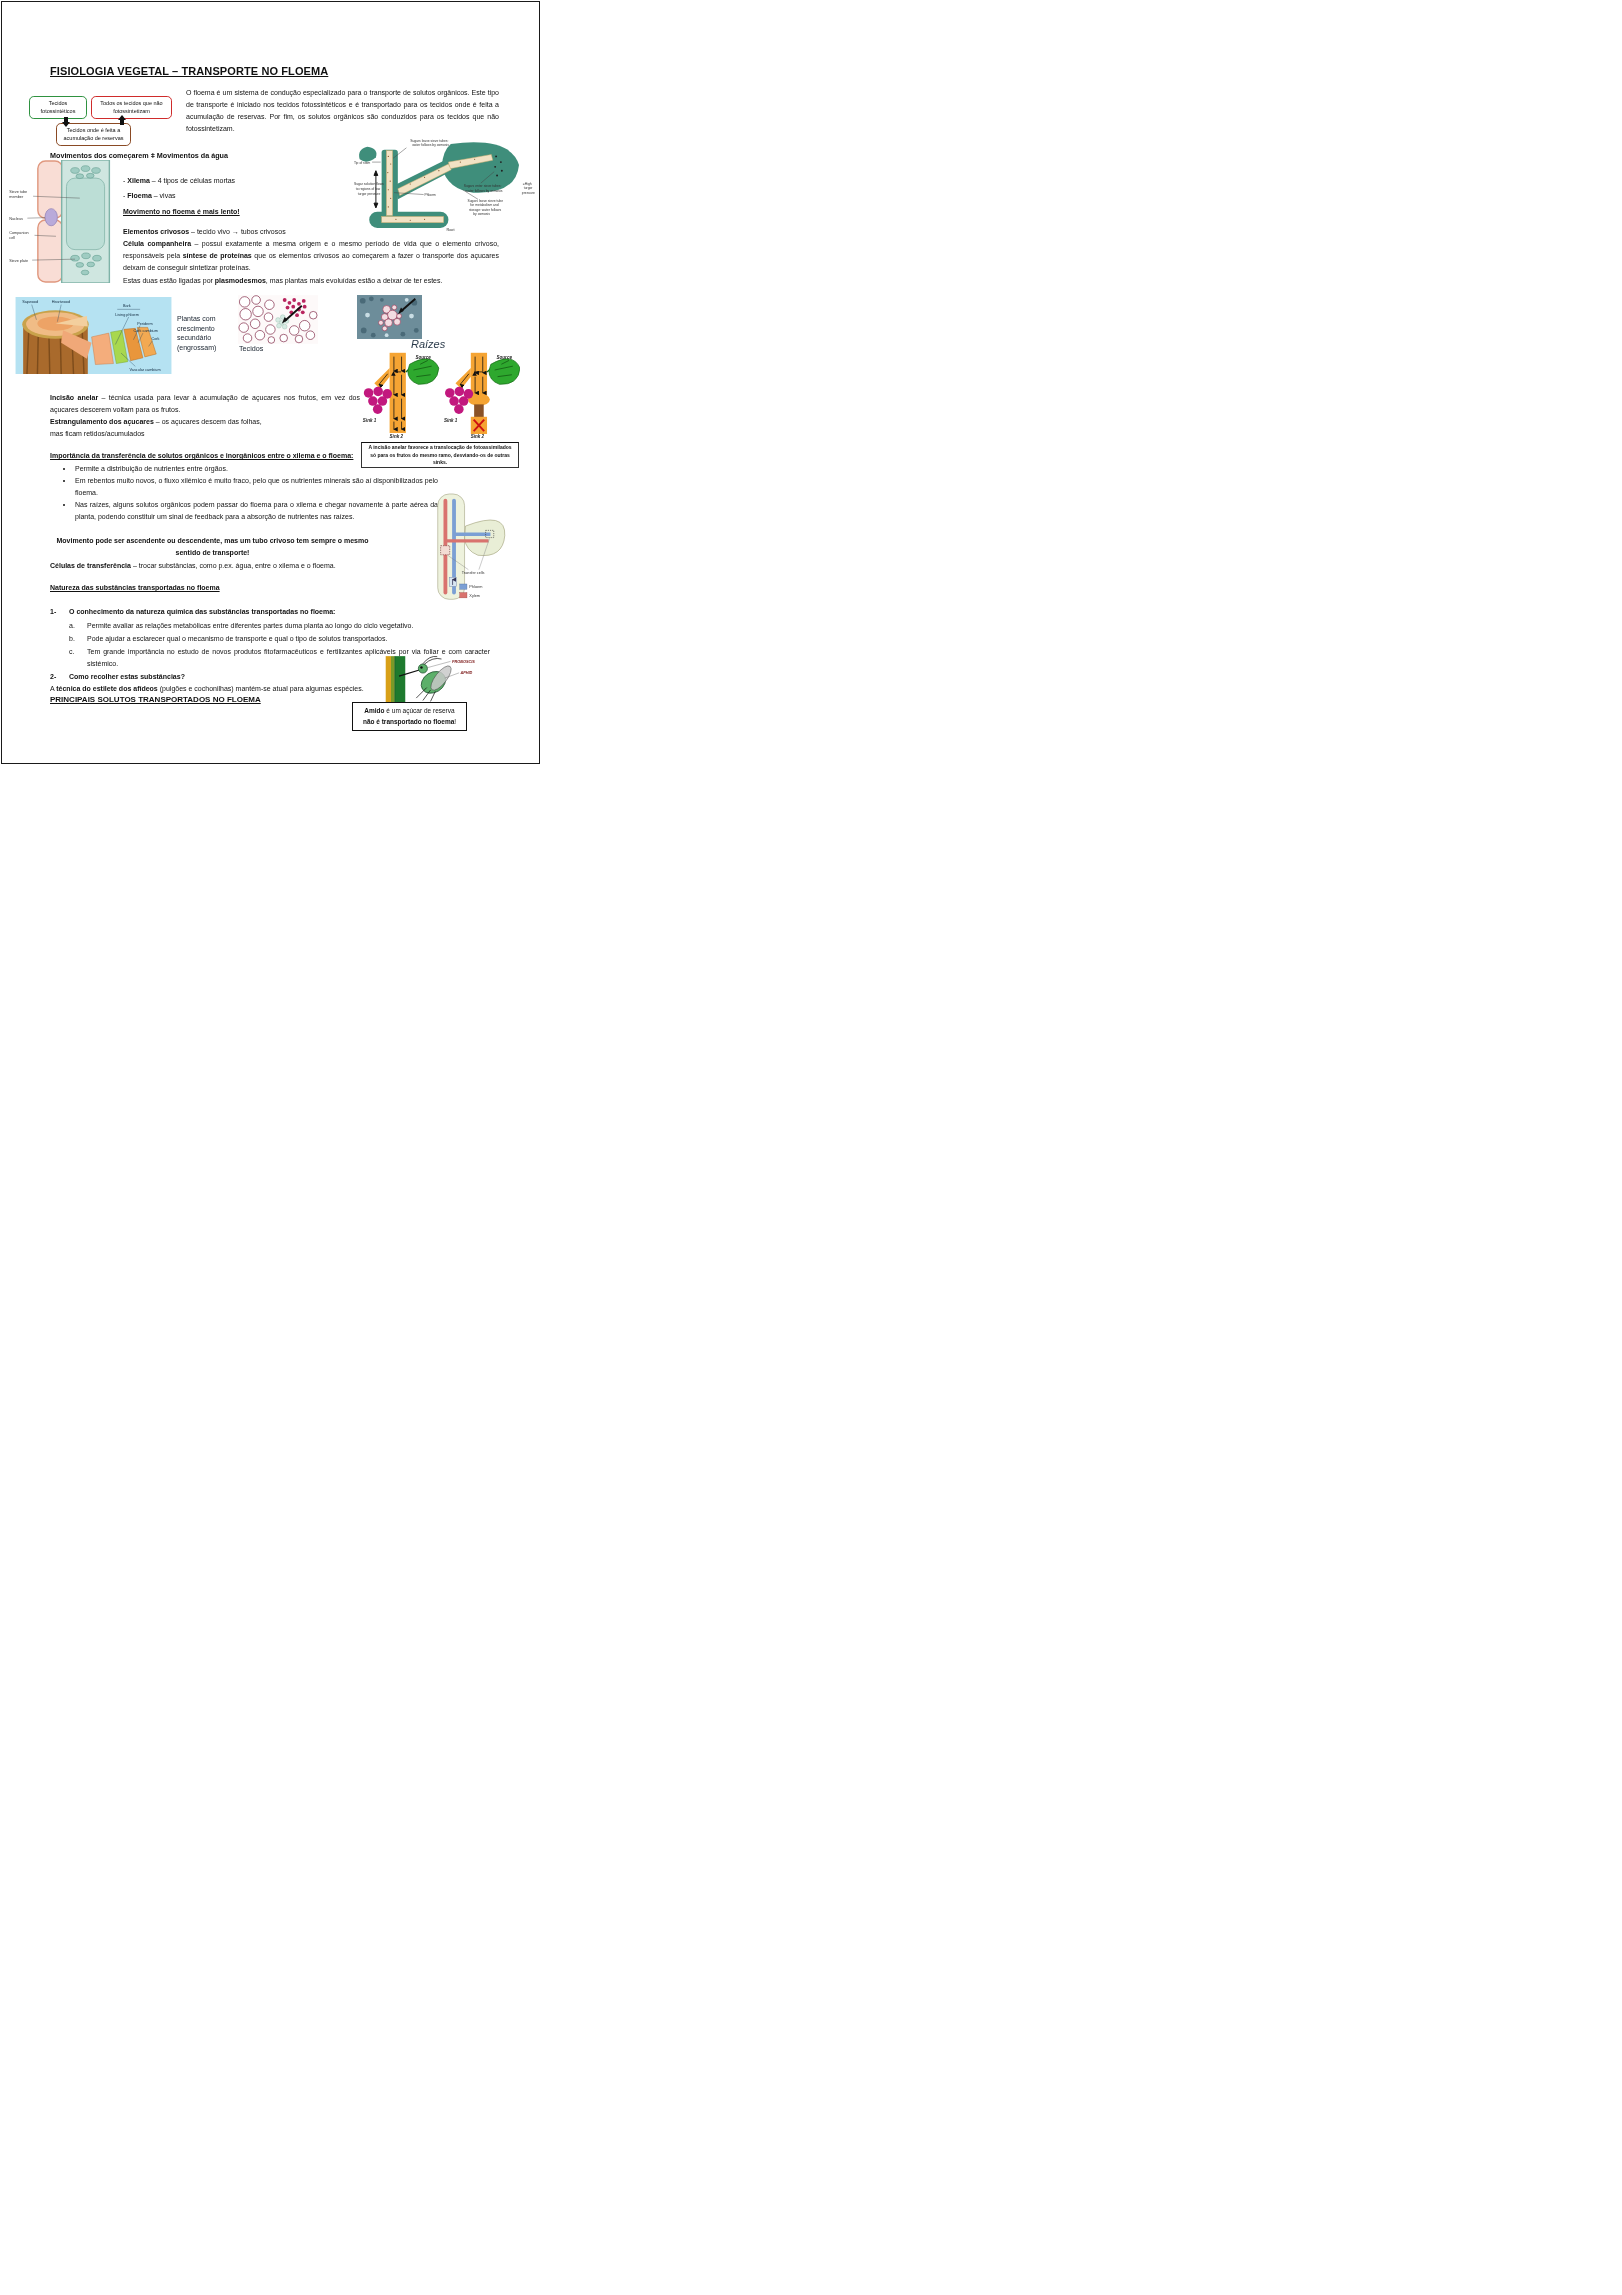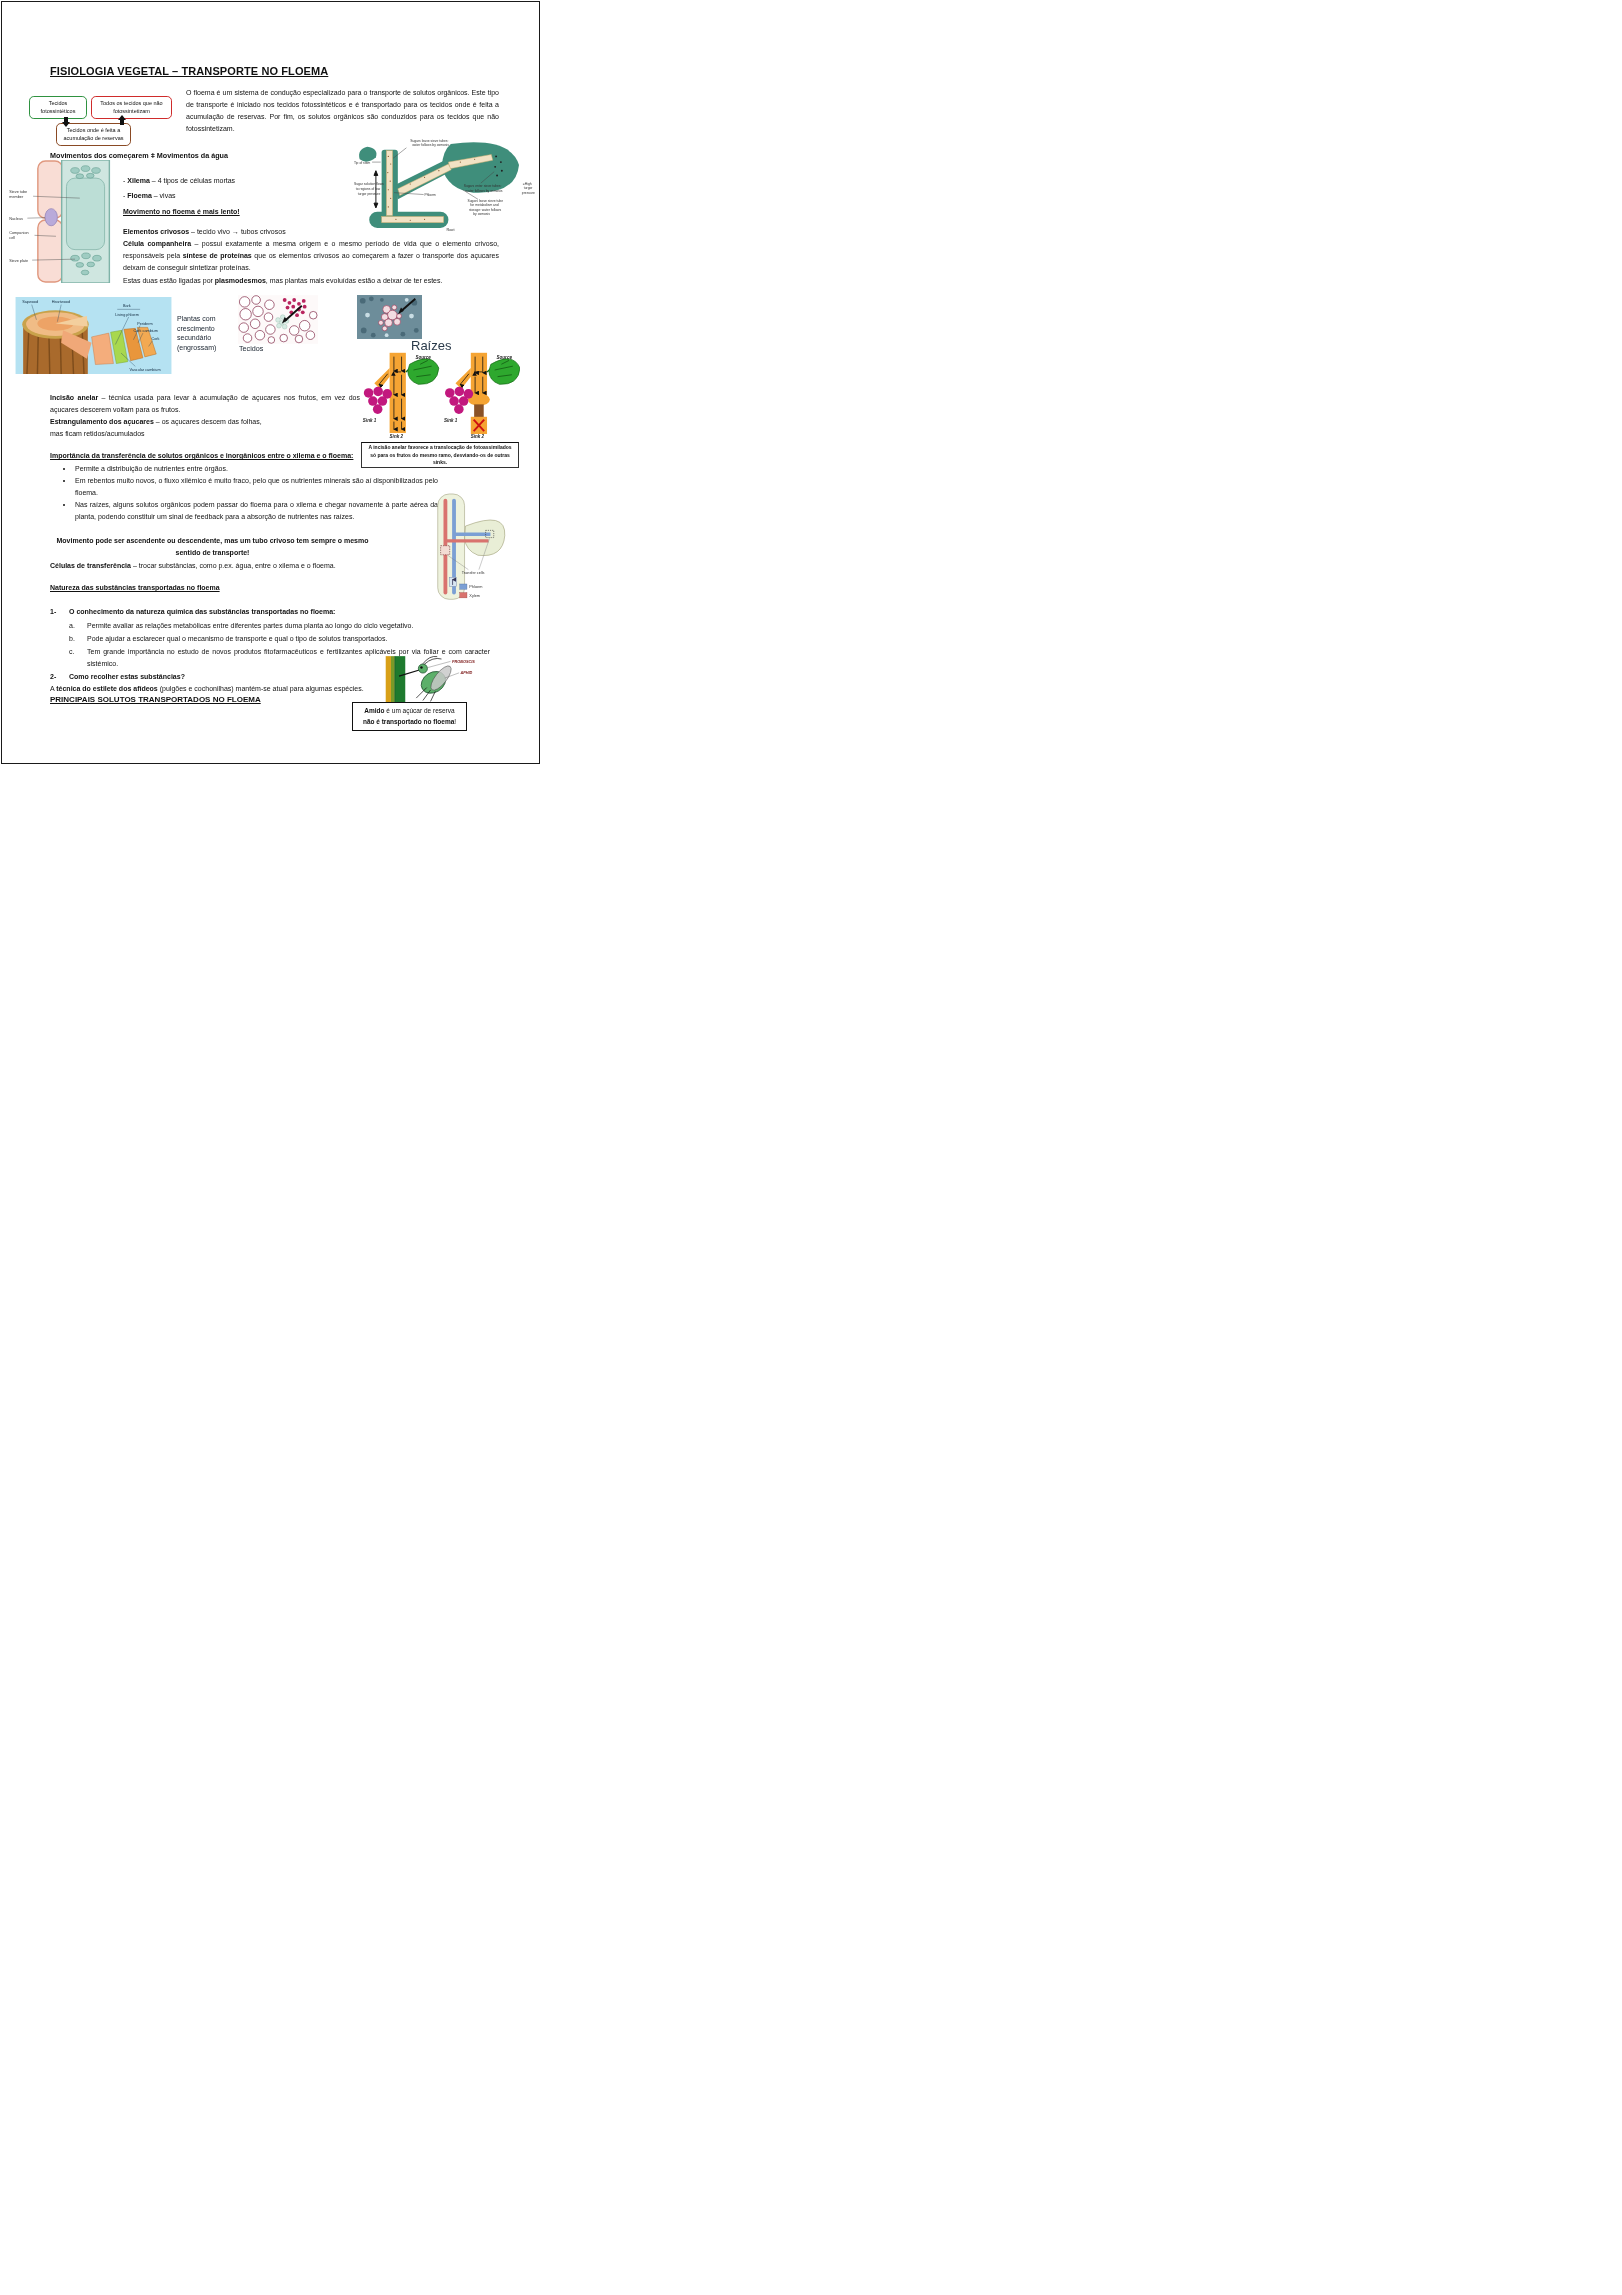--- a/index.html
+++ b/index.html
@@ -312,21 +312,21 @@
       <circle cx="78" cy="26" r="5"></circle>
         <circle cx="88" cy="44" r="5"></circle>
         <circle cx="58" cy="70" r="5"></circle>
     </g>
     <g>
       <line x1="122" y1="8" x2="92" y2="34" stroke="#111" stroke-width="4"></line>
       <polygon points="86,40 98,33 92,26" fill="#111"></polygon>
     </g>
   </svg>
 
-  <div class="abs" style="left:409px;top:336px;font-size:13px;color:#2a3a4a;">Raízes</div>
+  <div class="abs" style="left:409px;top:336px;font-size:11px;color:#2a3a4a;font-style:italic;">Raízes</div>
 
   <svg class="abs" style="left:358px;top:341px;" width="160" height="96" viewBox="0 0 335 200">
     <defs>
       <marker id="ah" markerWidth="6" markerHeight="6" refX="3" refY="5" orient="auto">
         <polygon points="0,0 6,0 3,6" fill="#111"></polygon>
       </marker>
     </defs>
 
     <g>
       <rect x="62" y="20" width="34" height="168" fill="#f5a433"></rect>

